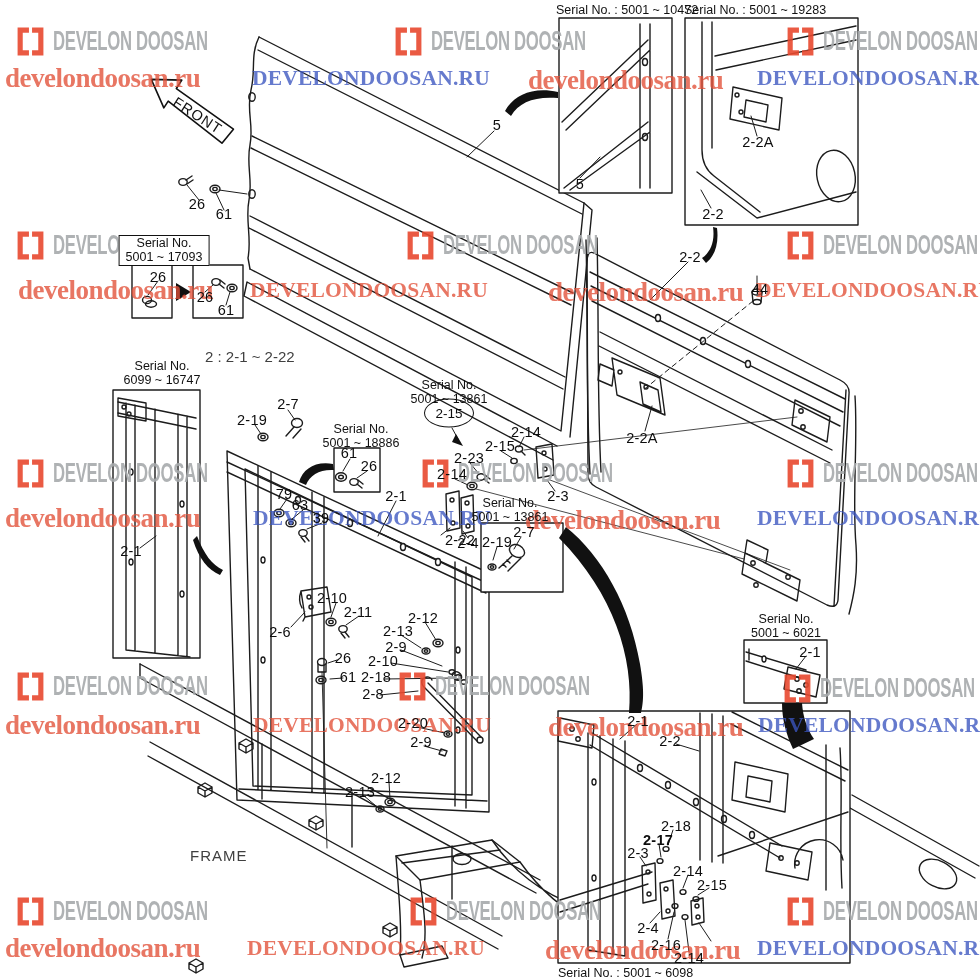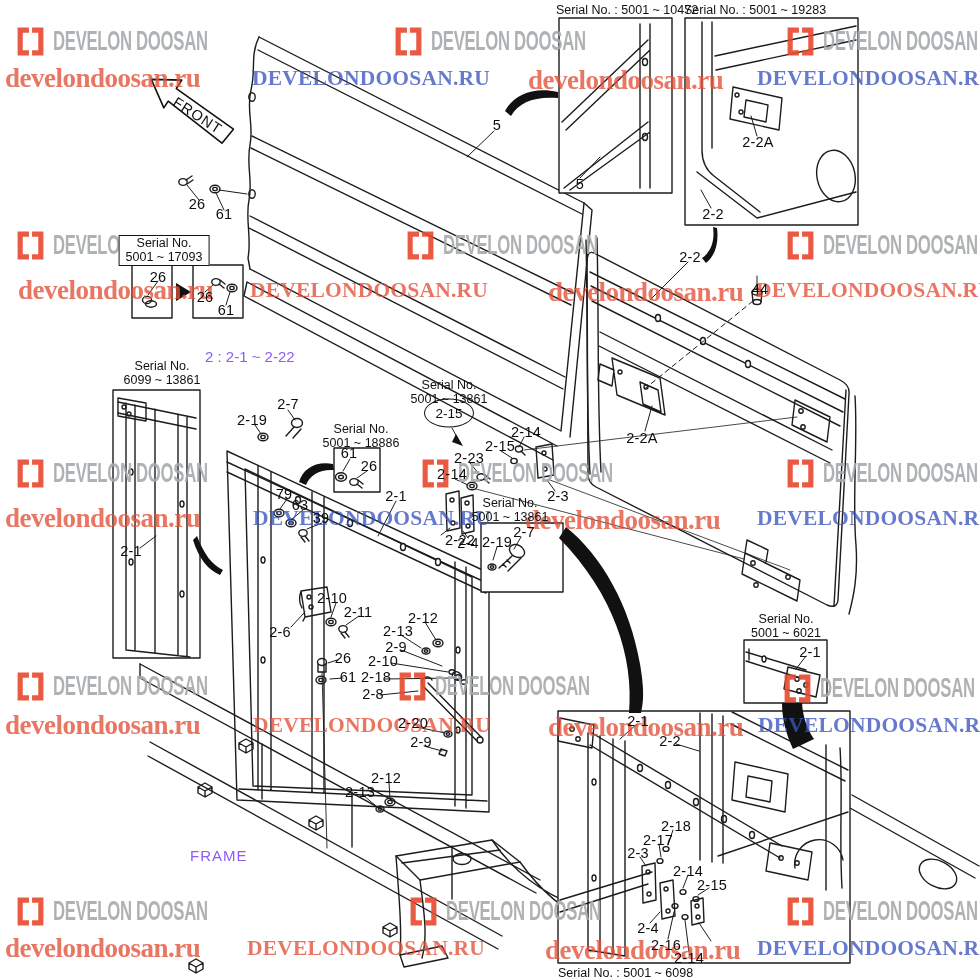--- a/index.html
+++ b/index.html
@@ -10,21 +10,21 @@
   #layer-tx{position:absolute;left:0;top:0;width:980px;height:980px;z-index:3}
   .callout{position:absolute;transform:translate(-50%,-50%);font:14.5px "Liberation Sans",sans-serif;
            color:#0d0d0d;white-space:nowrap;letter-spacing:.2px}
   .serial-plain{position:absolute;font:12.5px "Liberation Sans",sans-serif;color:#111;white-space:nowrap}
   .serial-stacked{position:absolute;transform:translateX(-50%);font:12.5px "Liberation Sans",sans-serif;
            color:#111;text-align:center;line-height:13.5px;white-space:nowrap}
   .serial-boxed{border:1.3px solid #111;padding:1px 6px;background:#fff}
   .balloon{position:absolute;width:48px;height:27px;border:1.4px solid #111;border-radius:50%;
            transform:translate(-50%,-50%);display:flex;align-items:center;justify-content:center;
            font:13.5px "Liberation Sans",sans-serif;color:#0d0d0d;background:transparent}
-  .note{position:absolute;font:15px "Liberation Sans",sans-serif;color:#8b5cf6;white-space:nowrap}
+  .note{position:absolute;font:15px "Liberation Sans",sans-serif;color:#404040;white-space:nowrap}
   .wm-logo{position:absolute;display:flex;align-items:center;gap:7px;opacity:.9}
   .wm-logo svg{width:31px;height:31px;flex:0 0 auto}
   .wm-logo .lt{font:700 27px "Liberation Sans",sans-serif;color:var(--wm-gray);
                transform:scaleX(.62);transform-origin:left center;letter-spacing:-.5px;white-space:nowrap;line-height:1}
   .wm-text{position:absolute;white-space:nowrap;font-family:"Liberation Serif",serif;font-weight:700;line-height:1}
   .wm-lower{font-size:27px;color:var(--wm-red);opacity:.78;letter-spacing:-.5px}
   .wm-upper-blue{font-size:21.5px;color:var(--wm-blue);opacity:.78;letter-spacing:.2px}
   .wm-upper-red{font-size:21.5px;color:var(--wm-red);opacity:.78;letter-spacing:.2px}
 </style>
 </head>
@@ -473,38 +473,38 @@
       <div class="callout" style="left: 343px; top: 658px;">26</div>
       <div class="callout" style="left: 348px; top: 677px;">61</div>
       <div class="callout" style="left: 413px; top: 723px;">2-20</div>
       <div class="callout" style="left: 421px; top: 742px;">2-9</div>
       <div class="callout" style="left: 386px; top: 778px;">2-12</div>
       <div class="callout" style="left: 360px; top: 792px;">2-13</div>
       <div class="callout" style="left: 810px; top: 652px;">2-1</div>
       <div class="callout" style="left: 638px; top: 721px;">2-1</div>
       <div class="callout" style="left: 670px; top: 741px;">2-2</div>
       <div class="callout" style="left: 676px; top: 826px;">2-18</div>
-      <div class="callout" style="left: 658px; top: 840px;">2-17</div>
+      <div class="callout" style="left: 658px; top: 840px; font-weight: bold;">2-17</div>
       <div class="callout" style="left: 638px; top: 853px;">2-3</div>
       <div class="callout" style="left: 688px; top: 871px;">2-14</div>
       <div class="callout" style="left: 712px; top: 885px;">2-15</div>
       <div class="callout" style="left: 648px; top: 928px;">2-4</div>
       <div class="callout" style="left: 666px; top: 945px; text-align: center;">2-16</div>
       <div class="callout" style="left: 712px; top: 998px;">2-5</div>
       <div class="callout" style="left: 689px; top: 958px;">2-14</div>
       <div class="serial-plain" style="left: 556px; top: 3px;">Serial No. : 5001 ~ 10472</div>
       <div class="serial-plain" style="left: 684px; top: 3px;">Serial No. : 5001 ~ 19283</div>
       <div class="serial-plain" style="left: 558px; top: 966px;">Serial No. : 5001 ~ 6098</div>
       <div class="serial-stacked serial-boxed" style="left: 164px; top: 235px;">
         <div>Serial No.</div>
         <div>5001 ~ 17093</div>
       </div>
       <div class="serial-stacked" style="left: 162px; top: 360px;">
         <div>Serial No.</div>
-        <div>6099 ~ 13861</div>
+        <div>6099 ~ 16747</div>
       </div>
       <div class="serial-stacked" style="left: 361px; top: 423px;">
         <div>Serial No.</div>
         <div>5001 ~ 18886</div>
       </div>
       <div class="serial-stacked" style="left: 449px; top: 379px;">
         <div>Serial No.</div>
         <div>5001 ~ 13861</div>
       </div>
       <div class="serial-stacked" style="left: 510px; top: 497px;">

